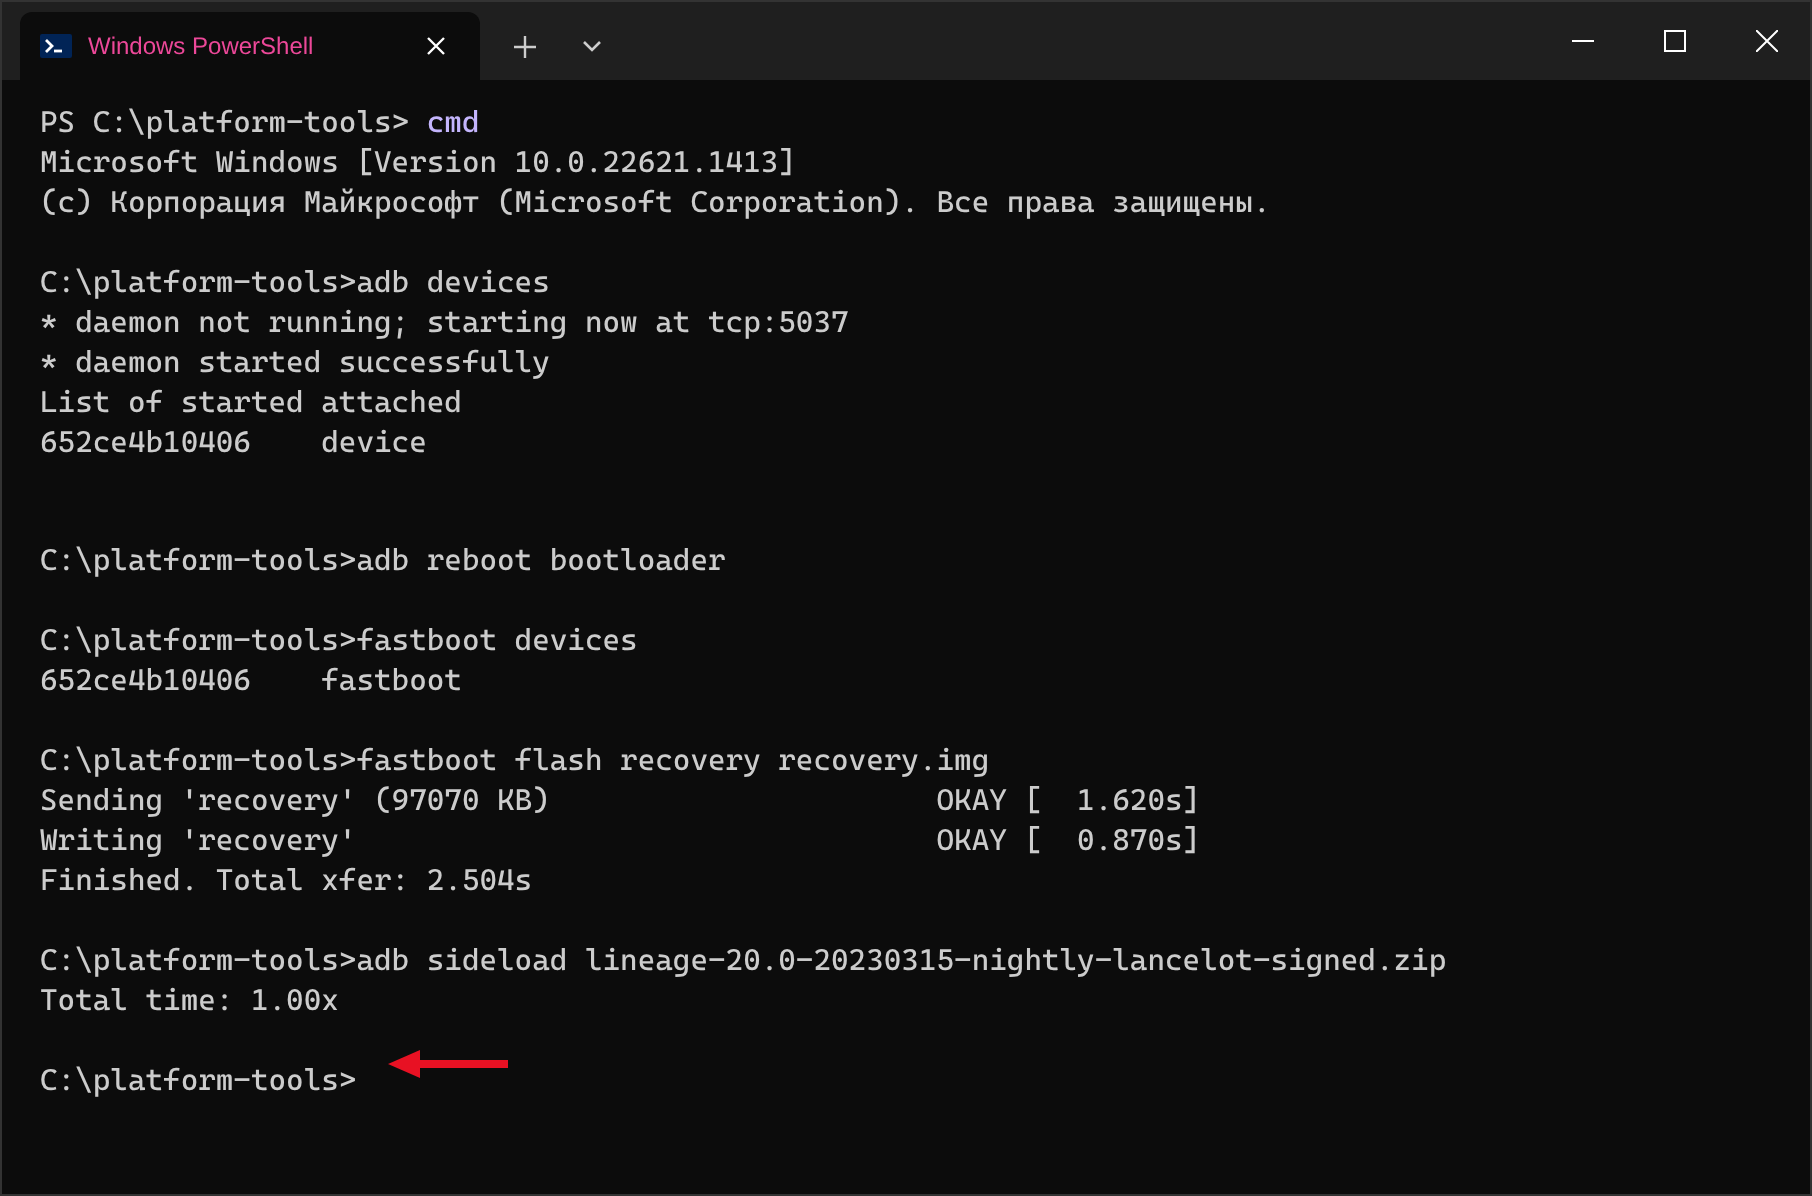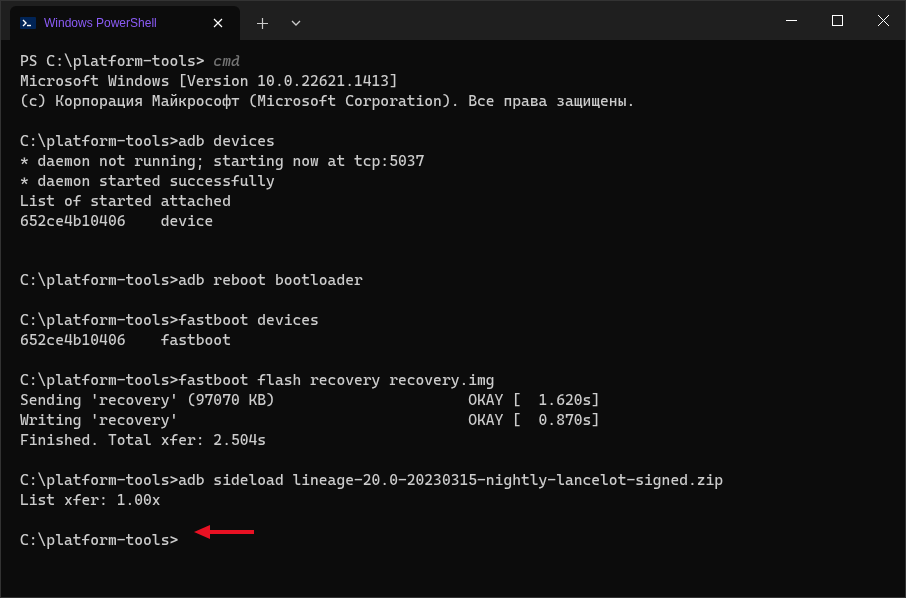--- a/index.html
+++ b/index.html
@@ -29,21 +29,21 @@
       border-radius: 6px 6px 0 0;
     }
     .tab-icon {
       width: 16px;
       height: 16px;
       display: flex;
       align-items: center;
       justify-content: center;
     }
     .tab-title {
-      color: #8b5cf6;
+      color: #ec4899;
       font-family: 'Segoe UI', sans-serif;
       font-size: 12px;
       flex: 1;
     }
     .tab-close {
       color: #ffffff;
       font-size: 14px;
       width: 20px;
       height: 20px;
       display: flex;
@@ -85,21 +85,21 @@
     .terminal {
       padding: 12px 20px;
       color: #cccccc;
       font-size: 15px;
       line-height: 1.33;
       white-space: pre;
       background: #0c0c0c;
       height: calc(100% - 40px);
       position: relative;
     }
-    .cmd-yellow { color: #737373; font-style: italic; }
+    .cmd-yellow { color: #c4b5fd; }
     .arrow {
       position: absolute;
       left: 194px;
       top: 522px;
       pointer-events: none;
     }
     .frame {
       position: absolute;
       inset: 0;
       border: 1px solid #333;
@@ -172,21 +172,21 @@
 <span></span>
 <span>C:\platform-tools&gt;fastboot devices</span>
 <span>652ce4b10406    fastboot</span>
 <span></span>
 <span>C:\platform-tools&gt;fastboot flash recovery recovery.img</span>
 <span>Sending 'recovery' (97070 KB)                      OKAY [  1.620s]</span>
 <span>Writing 'recovery'                                 OKAY [  0.870s]</span>
 <span>Finished. Total xfer: 2.504s</span>
 <span></span>
 <span>C:\platform-tools&gt;adb sideload lineage-20.0-20230315-nightly-lancelot-signed.zip</span>
-<span>List xfer: 1.00x</span>
+<span>Total time: 1.00x</span>
 <span></span>
 <span>C:\platform-tools&gt;</span></div>
 
 <svg class="arrow" width="60" height="20" viewBox="0 0 60 20">
   <line x1="60" y1="10" x2="14" y2="10" stroke="#e81123" stroke-width="4"></line>
   <polygon points="0,10 16,3 16,17" fill="#e81123"></polygon>
 </svg>
 
 <div class="frame"></div>
 

